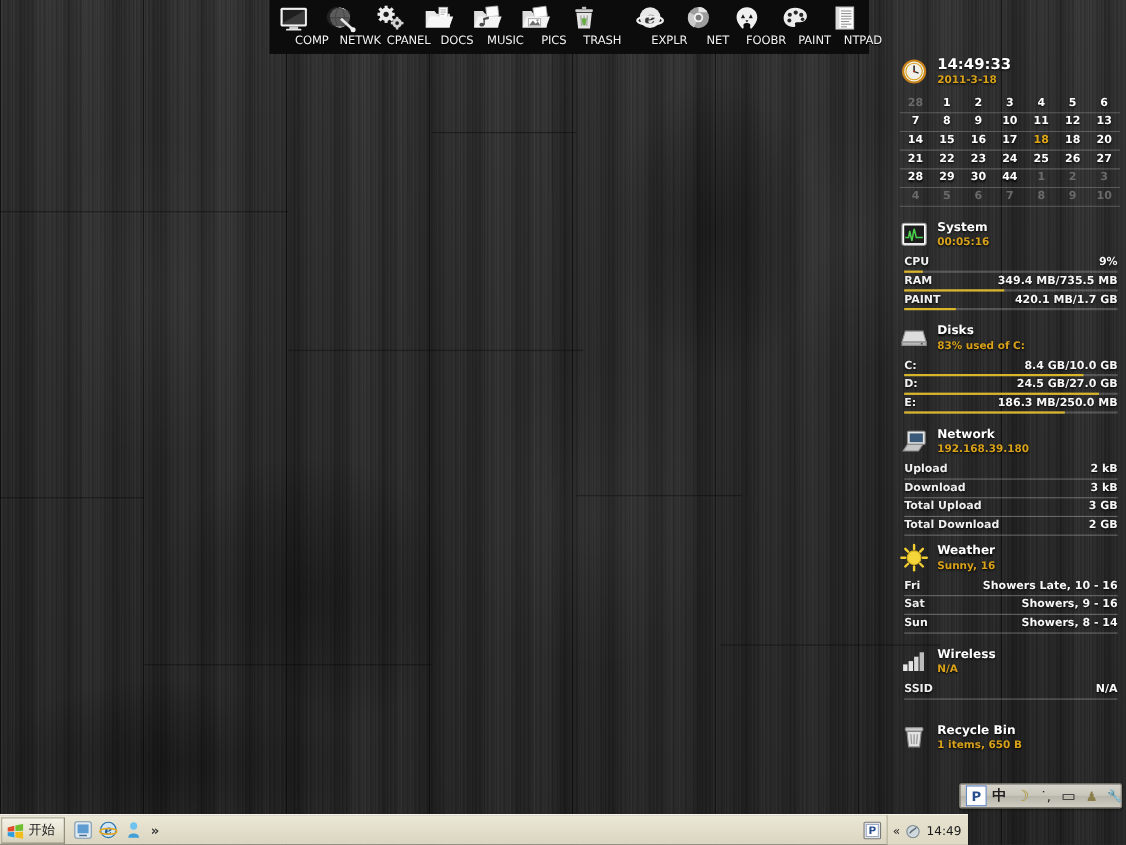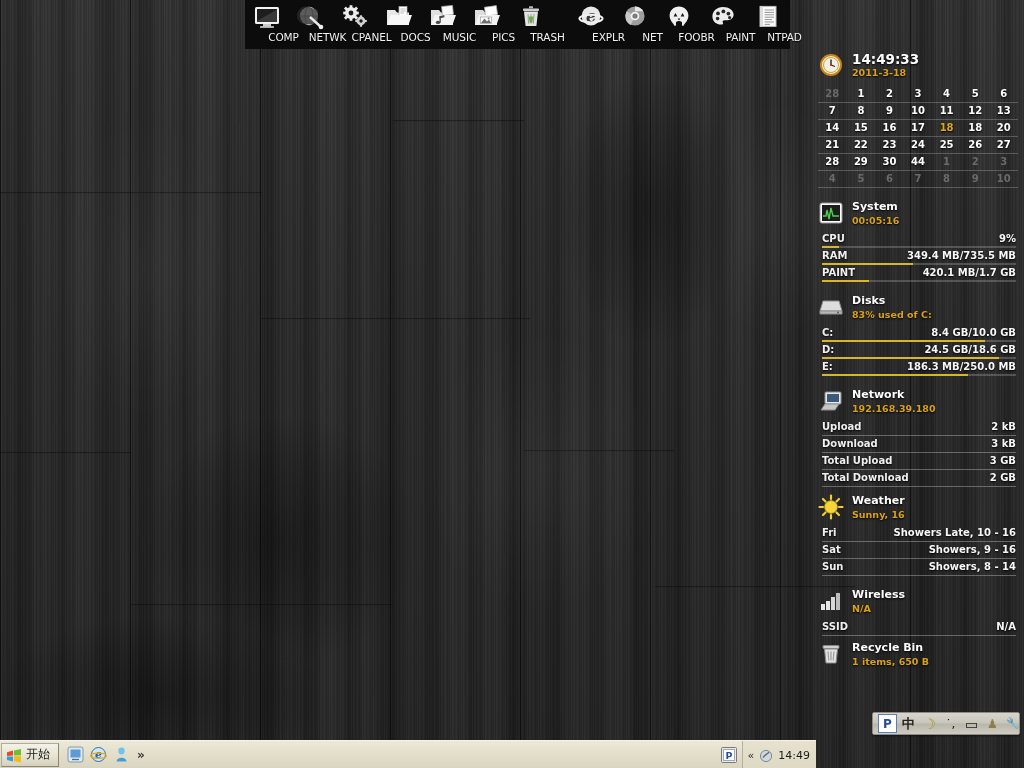--- a/index.html
+++ b/index.html
@@ -108,21 +108,21 @@
     box-shadow:0 1px 2px rgba(0,0,0,.5);
   }
   #imebar .grip{ width:4px; height:15px; margin:0 2px 0 2px;
     background:repeating-linear-gradient(180deg,#fff 0 1px,#9a978e 1px 2px); }
   .ime-item{ height:19px; min-width:19px; padding:0 2px; margin:0 1px;
     display:flex; align-items:center; justify-content:center; cursor:pointer; }
   .ime-glyph{ font-size:12px; color:#202020; line-height:1; }
 
   
   #taskbar{
-    position:absolute; left:0; bottom:0; width:816px; height:28px; z-index:9;
+    position:absolute; left:0; bottom:0; width:880px; height:28px; z-index:9;
     background:linear-gradient(180deg,#ece9d8 0%,#e4e0cd 40%,#d9d5c0 100%);
     border-top:1px solid #f6f4ea;
     display:flex; align-items:center;
   }
   #startbtn{
     height:24px; margin-left:1px; padding:0 8px 0 4px;
     display:flex; align-items:center; cursor:pointer;
     background:linear-gradient(180deg,#f4f2e6 0%,#e8e5d5 50%,#d5d1bd 100%);
     border:1px solid #b0ac98; border-right-color:#8a8676; border-bottom-color:#8a8676;
   }
@@ -479,21 +479,21 @@
     <div id="disks-rows">
         <div class="wrow">
           <div class="wrow-lbl">C:</div>
           <div class="wrow-val">8.4 GB/10.0 GB</div>
           <div class="wrow-track">
             <div class="wrow-fill" style="width: 84%;"></div>
           </div>
         </div>
         <div class="wrow">
           <div class="wrow-lbl">D:</div>
-          <div class="wrow-val">24.5 GB/18.6 GB</div>
+          <div class="wrow-val">24.5 GB/27.0 GB</div>
           <div class="wrow-track">
             <div class="wrow-fill" style="width: 91%;"></div>
           </div>
         </div>
         <div class="wrow">
           <div class="wrow-lbl">E:</div>
           <div class="wrow-val">186.3 MB/250.0 MB</div>
           <div class="wrow-track">
             <div class="wrow-fill" style="width: 75%;"></div>
           </div>
@@ -597,21 +597,21 @@
     </div>
     <div id="wireless-rows">
         <div class="wrow">
           <div class="wrow-lbl">SSID</div>
           <div class="wrow-val">N/A</div>
           <div class="wrow-line"></div>
         </div>
       </div>
   </div>
 
-  <div class="wsec" style="margin-top:4px;">
+  <div class="wsec" style="margin-top:20px;">
     <div class="whead">
       <div class="whead-ico">
         <svg width="24" height="24" viewBox="0 0 24 24">
           <rect x="4" y="3.5" width="16" height="3" rx="1" fill="#d0d0d0" stroke="#888"></rect>
           <path d="M5.5 7 L18.5 7 L17 21 L7 21 Z" fill="#e2e2e2" stroke="#888"></path>
           <line x1="9" y1="9.5" x2="9.8" y2="18.5" stroke="#9a9a9a" stroke-width="1.2"></line>
           <line x1="12" y1="9.5" x2="12" y2="18.5" stroke="#9a9a9a" stroke-width="1.2"></line>
           <line x1="15" y1="9.5" x2="14.2" y2="18.5" stroke="#9a9a9a" stroke-width="1.2"></line>
         </svg>
       </div>

